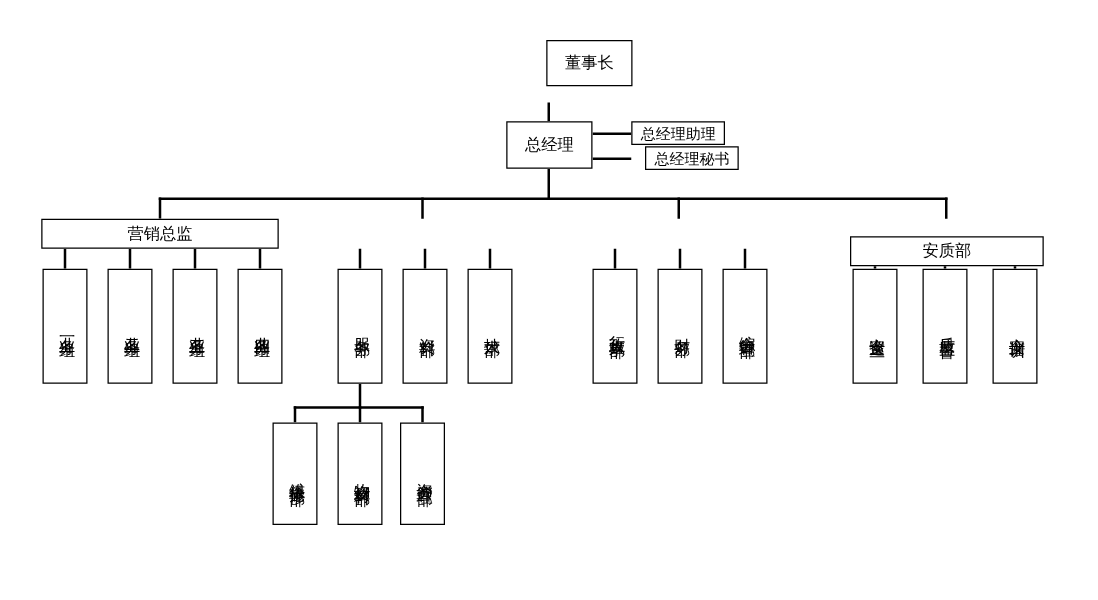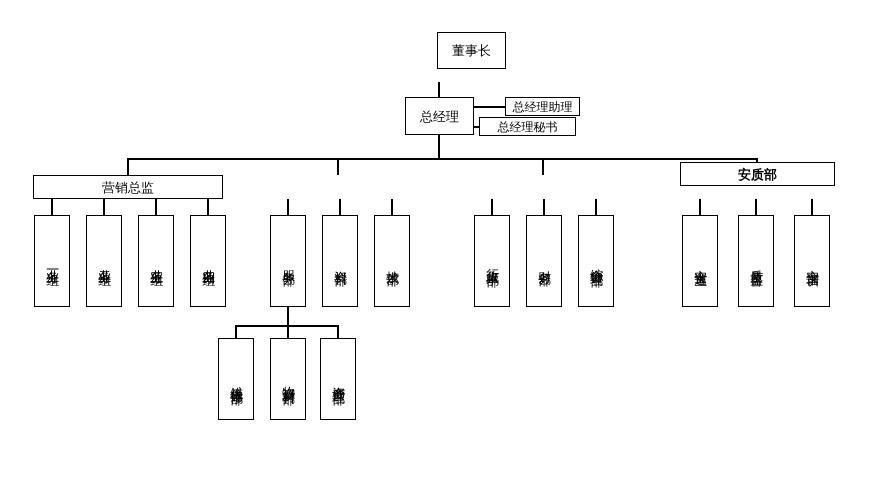--- a/index.html
+++ b/index.html
@@ -94,27 +94,27 @@
   <div class="conn" style="left:235px; top:325px; width:2px; height:13px;"></div>
   <div class="conn" style="left:287px; top:325px; width:2px; height:13px;"></div>
   <div class="conn" style="left:337px; top:325px; width:2px; height:13px;"></div>
 
   <div class="node horiz" style="left:405px; top:32px; width:69px; height:37px;margin-left:32px;">董事长</div>
 
   <div class="node horiz" style="left:405px; top:97px; width:69px; height:38px;">总经理</div>
 
   <div class="node small" style="left:505px; top:97px; width:75px; height:19px;">总经理助理</div>
 
-  <div class="node small" style="left:479px; top:117px; width:97px; height:19px;">总经理秘书</div>
+  <div class="node small" style="left:516px; top:117px; width:75px; height:19px;">总经理秘书</div>
 
   <div class="node horiz" style="left:33px; top:175px; width:190px; height:24px;">营销总监</div>
 
 
 
-  <div class="node horiz" style="left:680px; top:162px; width:155px; height:24px;font-weight:bold;">安质部</div>
+  <div class="node horiz" style="left:680px; top:189px; width:155px; height:24px;">安质部</div>
 
   <div class="node vert" style="left:34px; top:215px; width:36px; height:92px;">业务一组</div>
 
   <div class="node vert" style="left:86px; top:215px; width:36px; height:92px;">业务二组</div>
 
   <div class="node vert" style="left:138px; top:215px; width:36px; height:92px;">业务三组</div>
 
   <div class="node vert" style="left:190px; top:215px; width:36px; height:92px;">业务四组</div>
 
   <div class="node vert" style="left:270px; top:215px; width:36px; height:92px;">服务部</div>

